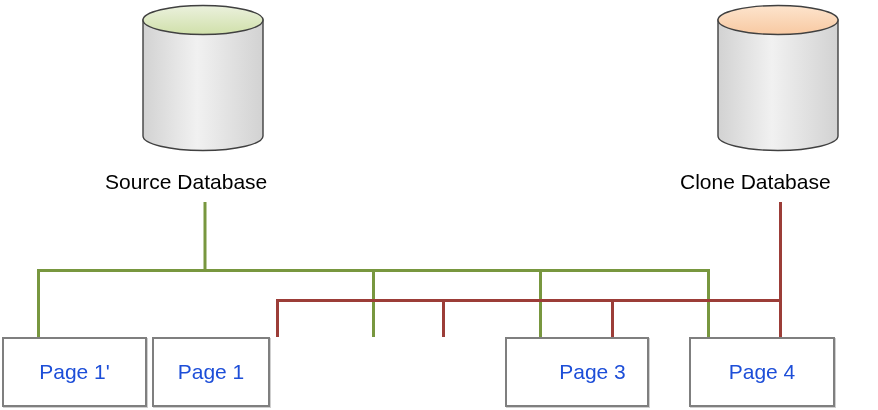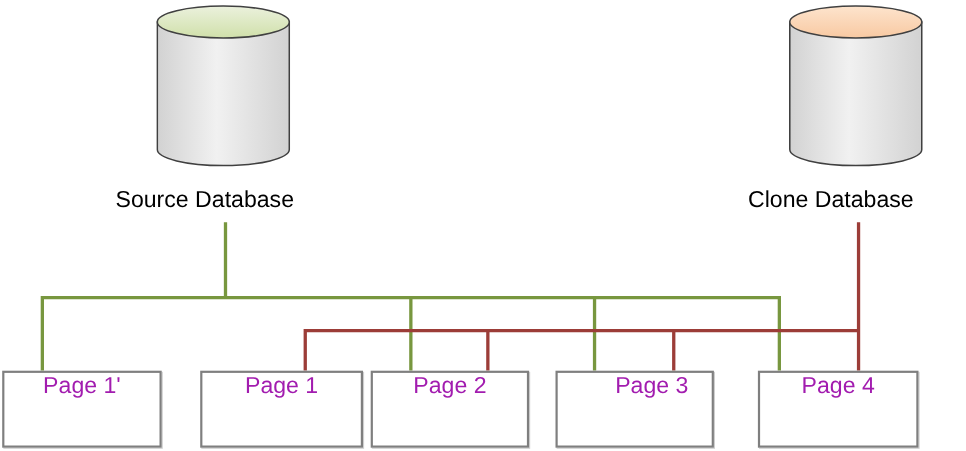--- a/index.html
+++ b/index.html
@@ -42,26 +42,27 @@
 
   .page-box {
     position: absolute;
     top: 337px;
     height: 70px;
     box-sizing: border-box;
     border: 2px solid #7f7f7f;
     background: #ffffff;
     box-shadow: 1px 1px 0 #cfcfcf;
     display: flex;
+    align-items: center;
     justify-content: center;
     font-size: 21px;
-    color: #a21caf;
+    color: #1d4ed8;
   }
   .page-1p { left: 2px;   width: 145px; }
-  .page-1  { left: 182px; width: 148px; }
+  .page-1  { left: 152px; width: 118px; }
   .page-2  { left: 337px; width: 144px; }
   .page-3  { left: 505px; width: 144px; padding-left: 31px; }
   .page-4  { left: 672px; width: 146px; margin-left: 17px; }
 </style>
 </head>
 <body>
 
 <div class="canvas">
 
   <svg width="0" height="0" style="position:absolute" aria-hidden="true">
@@ -102,23 +103,20 @@
     </svg>
   </div>
   <div class="db-label clone">Clone Database</div>
 
   <div class="page-box page-1p">
     <span>Page 1'</span>
   </div>
   <div class="page-box page-1">
     <span>Page 1</span>
   </div>
-  <div class="page-box page-2">
-    <span>Page 2</span>
-  </div>
   <div class="page-box page-3">
     <span>Page 3</span>
   </div>
   <div class="page-box page-4">
     <span>Page 4</span>
   </div>
 
 </div>
 
 </body></html>

